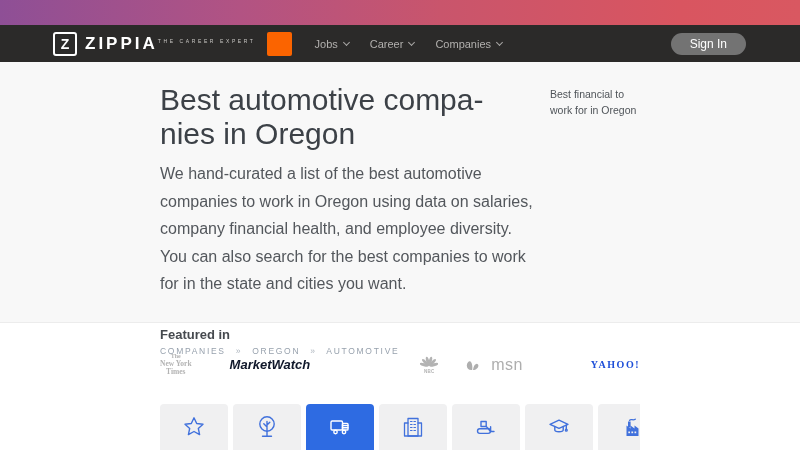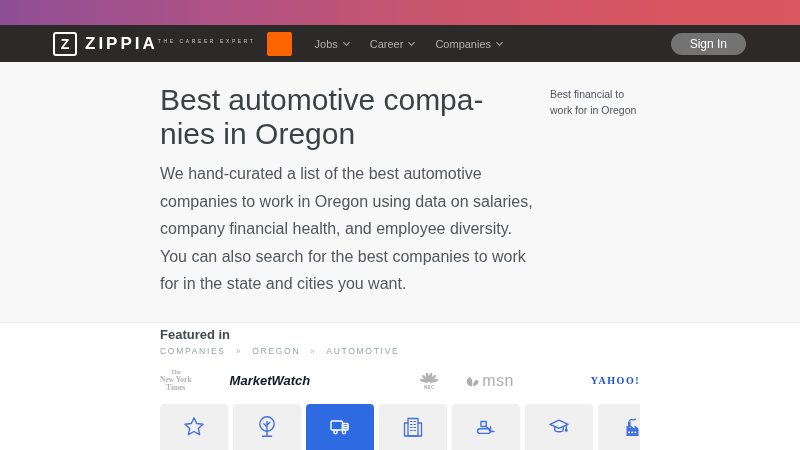--- a/index.html
+++ b/index.html
@@ -36,27 +36,27 @@
   .hero-inner { position:relative; width:480px; margin-left:160px; }
   .hero-row { display:flex; }
   .hero-left { width:380px; }
   .page-title { color:#3c4147; font-size:30px; font-weight:500; line-height:1.14; margin-top:21px; }
   .page-desc { color:#53575c; font-size:16px; line-height:1.72; margin-top:9px; width:376px; }
   .hero-right { width:90px; margin-left:auto; padding-top:25px;
     color:#4f5459; font-size:10.5px; line-height:1.5; }
 
   .featured-title { text-align:left; color:#45494e; font-size:13px; font-weight:700; margin-top:29px; }
   .logos-row { display:flex; align-items:center; margin-top:11px; width:480px; }
-  .logo { color:#b3b3b3;margin-top:16px; }
+  .logo { color:#b3b3b3; }
   .logo-nyt { text-align:center; font-family:"Liberation Serif", serif; font-weight:700; line-height:1.1; }
   .nyt-l1 { font-size:6px; } .nyt-l2,.nyt-l3 { font-size:7.5px; }
   .logo-mw { margin-left:38px; font-size:13px; font-weight:700; font-style:italic; color:#0f172a; }
   .logo-nbc { margin-left:110px; display:flex; flex-direction:column; align-items:center; }
   .nbc-label { font-size:4.5px; font-weight:700; color:#b3b3b3; margin-top:1px; letter-spacing:.3px; }
-  .logo-msn { margin-left:28px; display:flex; align-items:center; gap:3px; }
+  .logo-msn { margin-left:28px; display:flex; align-items:center; gap:12px; }
   .msn-label { font-size:16px; color:#aeaeae; letter-spacing:.5px; }
   .logo-yahoo { margin-left:auto; font-family:Liberation Serif, serif; font-size:10px;
     font-weight:700; letter-spacing:1.5px; color:#1d4ed8; }
 
   
   .breadcrumb { position:absolute; top:346px; left:160px; font-size:8.5px;
     letter-spacing:1.7px; color:#97a1ad; }
   .crumb { cursor:pointer; }
   .crumb-sep { color:#aeb6bf; margin:0 6px; }
 

